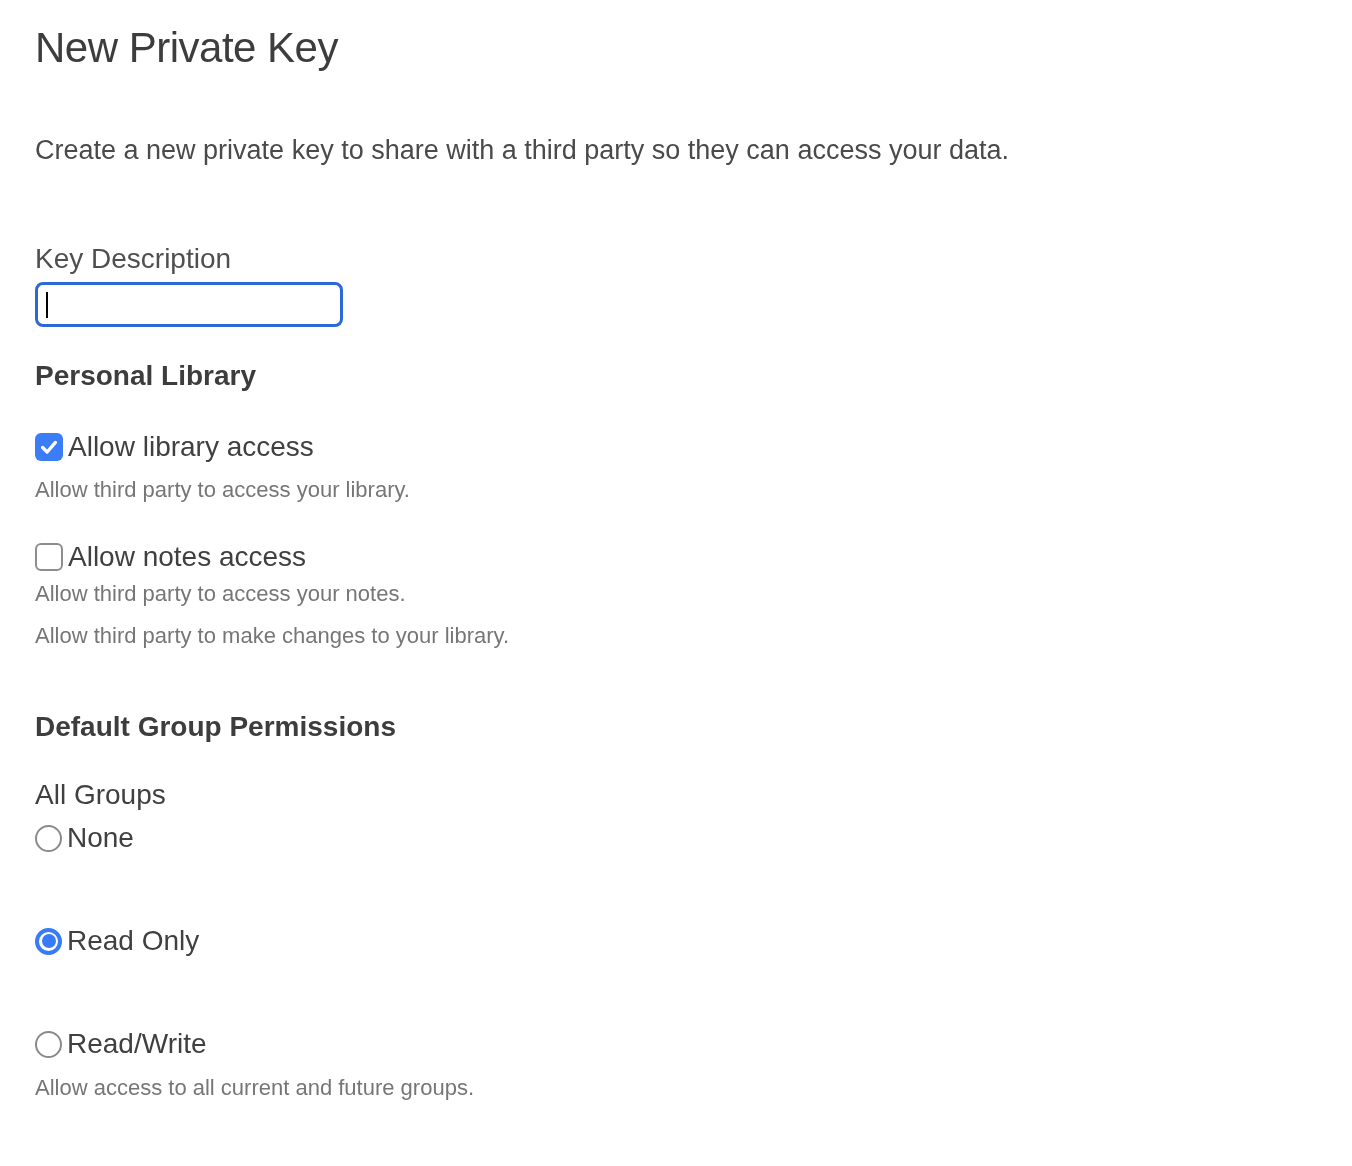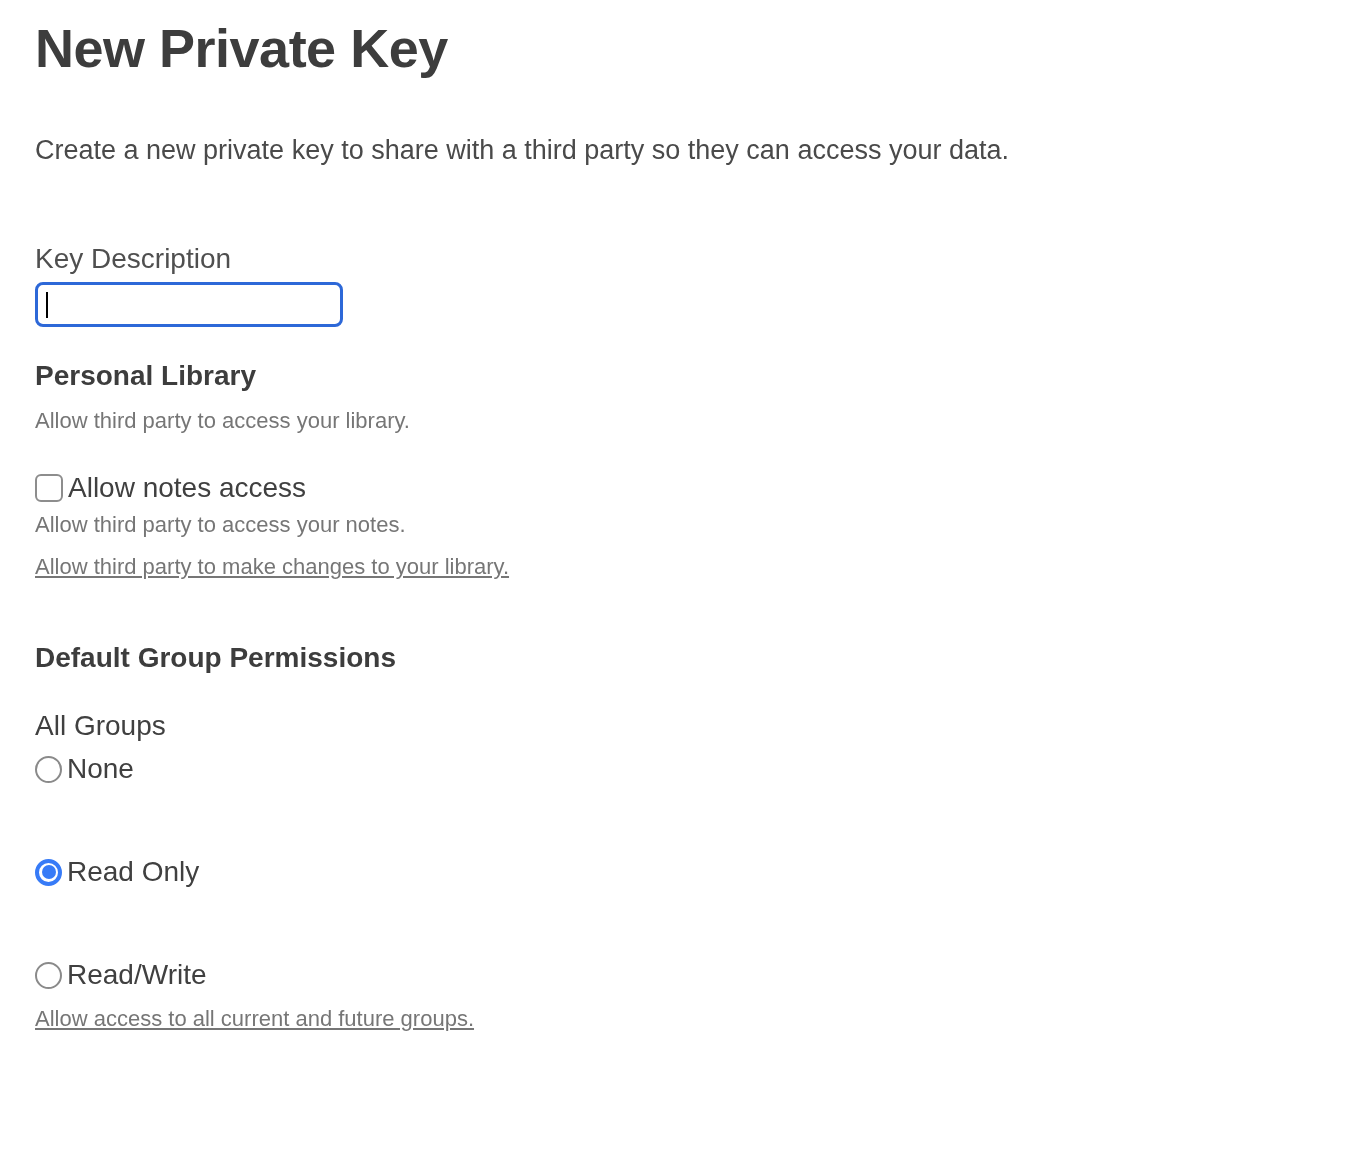--- a/index.html
+++ b/index.html
@@ -8,23 +8,23 @@
     width: 1352px;
     height: 1166px;
     background: #ffffff;
     font-family: "Liberation Sans", "DejaVu Sans", sans-serif;
     overflow: hidden;
   }
   .page { padding: 14px 40px 0 35px; }
 
   h1.page-title {
     margin: 0;
-    font-size: 54px;
+    font-size: 42px;
     line-height: 68px;
-    font-weight: 700;
+    font-weight: 400;
     color: #3d3d3d;
     letter-spacing: -0.5px;
   }
   p.intro {
     margin: 52px 0 0 0;
     font-size: 27px;
     line-height: 33px;
     color: #4a4a4a;
   }
   .field-label {
@@ -107,21 +107,21 @@
     cursor: default;
   }
 
   p.help {
     margin: 14px 0 0 0;
     font-size: 22px;
     line-height: 27px;
     color: #767676;
   }
   p.help.tight { margin-top: 8px; }
-  p.help.tighter { margin-top: 15px; text-decoration: underline; }
+  p.help.tighter { margin-top: 15px; }
 
   .group-label {
     margin-top: 34px;
     font-size: 28px;
     line-height: 34px;
     color: #404040;
   }
 
   .radio {
     flex: 0 0 auto;
@@ -159,20 +159,28 @@
   <p class="intro">Create a new private key to share with a third party so they can access your data.</p>
 
   <label class="field-label">Key Description</label>
   <div class="input-wrap">
     <input type="text" class="text-input" value="" style="">
     <span class="caret"></span>
   </div>
 
   <h2 class="section-heading personal-library">Personal Library</h2>
 
+  <div class="check-row row-gap-lg">
+    <span class="checkbox checked" role="checkbox" aria-checked="true">
+      <svg class="check-icon" viewBox="0 0 24 24">
+        <path d="M5 12.5 L10 17.5 L19 7" stroke="#ffffff" stroke-width="3.6" fill="none" stroke-linecap="round" stroke-linejoin="round"></path>
+      </svg>
+    </span>
+    <span class="option-label">Allow library access</span>
+  </div>
   <p class="help">Allow third party to access your library.</p>
 
   <div class="check-row row-gap-lg">
     <span class="checkbox unchecked" role="checkbox" aria-checked="false"></span>
     <span class="option-label">Allow notes access</span>
   </div>
   <p class="help tight">Allow third party to access your notes.</p>
 
   <p class="help tighter">Allow third party to make changes to your library.</p>
 

